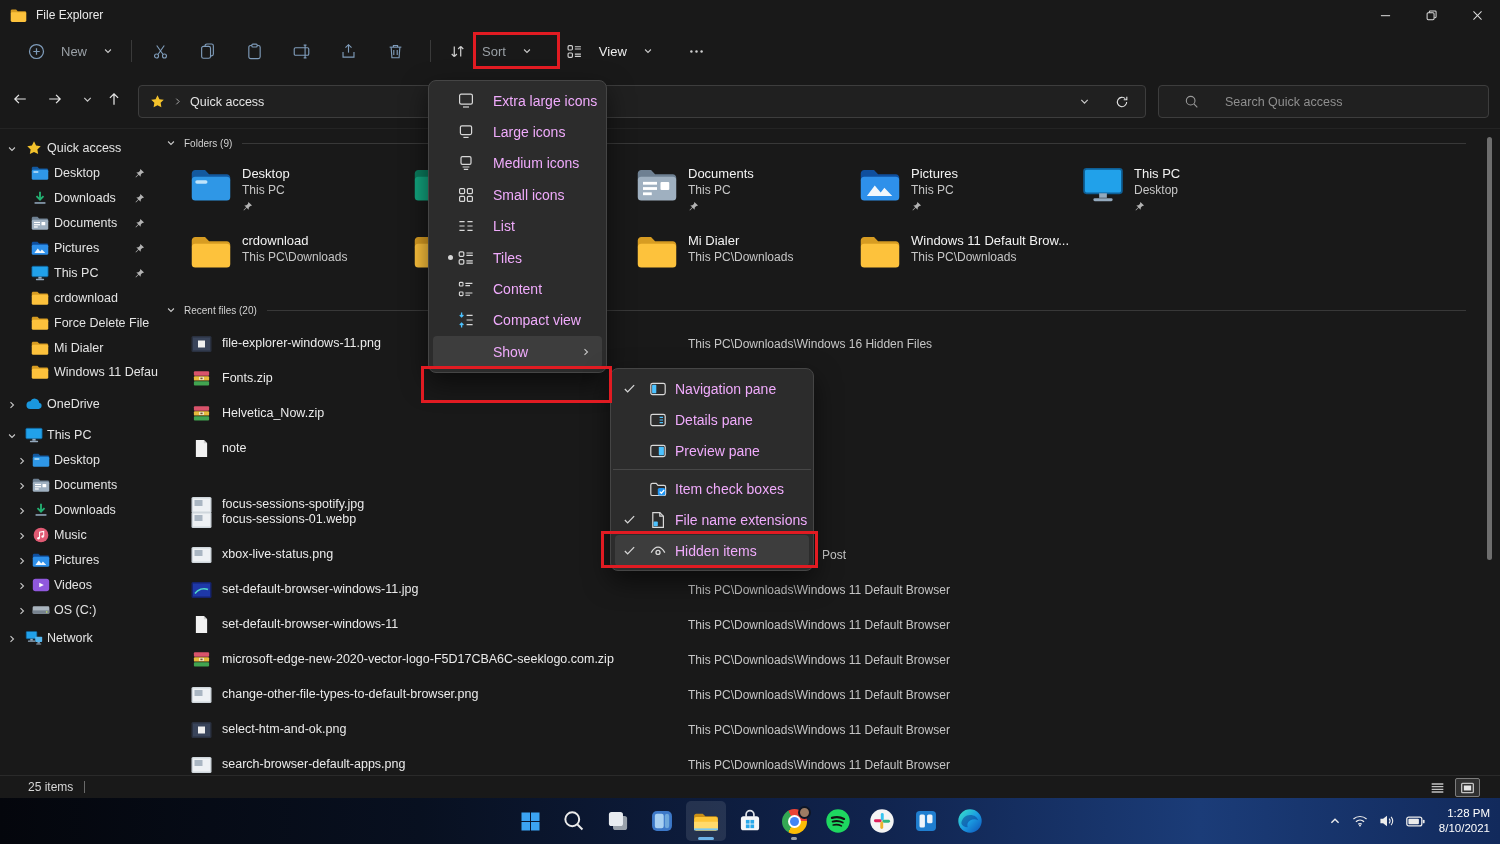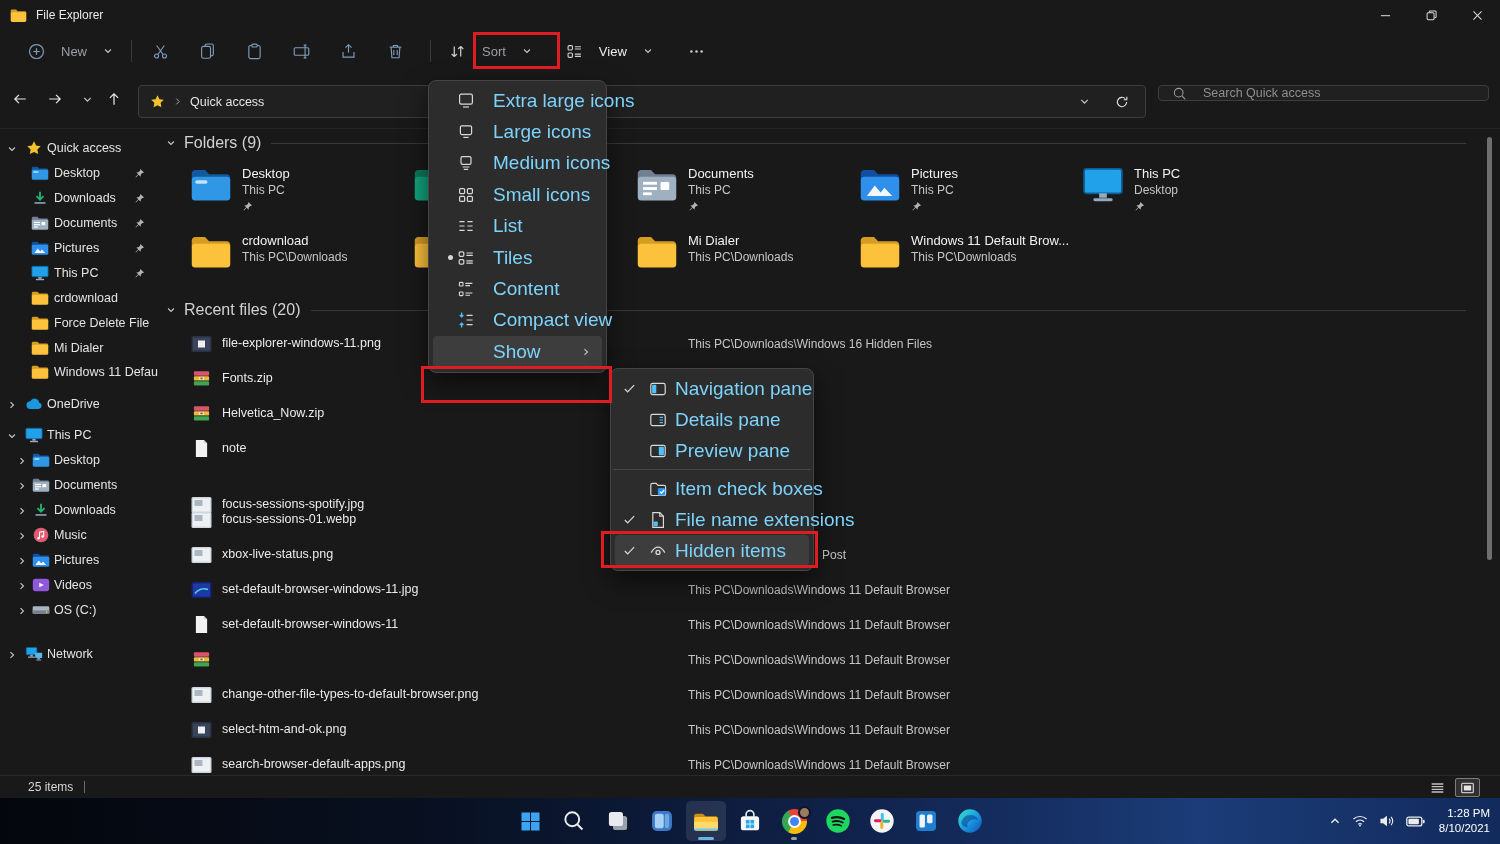--- a/index.html
+++ b/index.html
@@ -37,22 +37,22 @@
 .nbtn .ico{width:16px;height:16px}
 .nbtn .cd{width:11px;height:11px}
 .addressbox{position:absolute;left:138px;top:4px;width:1008px;height:33px;background:#202020;
   border:1px solid #3d3d3d;border-radius:4px;display:flex;align-items:center;padding-left:11px;gap:8px}
 .addressbox .star{width:15px;height:15px}
 .addressbox .bchev{width:9px;height:9px}
 .addressbox .crumb{font-size:12.5px;color:#e4e4e4}
 .abtn{position:absolute;top:0;width:34px;height:31px;display:flex;align-items:center;justify-content:center}
 .abtn.dd{right:44px}.abtn.rf{right:6px}
 .abtn .ico{width:14px;height:14px}
-.searchbox{position:absolute;left:1158px;top:4px;width:331px;height:16px;background:#202020;
-  border:1px solid #3d3d3d;border-radius:4px;display:flex;align-items:center;padding-left:13px;gap:16px}
+.searchbox{position:absolute;left:1158px;top:4px;width:331px;height:33px;background:#202020;
+  border:1px solid #3d3d3d;border-radius:4px;display:flex;align-items:center;padding-left:25px;gap:26px}
 .searchbox .mag{width:15px;height:15px}
 .searchbox input{flex:1;background:transparent;border:none;outline:none;color:#d8d8d8;font-size:12.5px;
   font-family:"Liberation Sans",sans-serif}
 .searchbox input::placeholder{color:#8f8f8f}
 .hdiv{position:absolute;top:128px;left:0;right:0;height:1px;background:#242424}
 
 
 .sidebar{position:absolute;left:0;top:130px;width:158px;height:645px;overflow:hidden}
 .srow{position:absolute;left:0;width:158px;height:25px}
 .srow .chev{position:absolute;top:8px;width:10px;height:10px}
@@ -60,21 +60,21 @@
 .srow .slbl{position:absolute;top:5px;font-size:12.5px;color:#e4e4e4;white-space:nowrap}
 .srow.root .chev{left:7px}.srow.root .sic{left:25px}.srow.root .slbl{left:47px}
 .srow.qa .sic{left:31px}.srow.qa .slbl{left:54px}
 .srow.pc .chev{left:17px}.srow.pc .sic{left:32px}.srow.pc .slbl{left:54px}
 .srow .pin{position:absolute;right:13px;top:7px;width:11px;height:11px}
 
 
 .main{position:absolute;left:158px;top:130px;width:1342px;height:645px}
 .sec-h{position:absolute;left:8px;right:34px;height:20px;display:flex;align-items:center}
 .sec-h .hchev{width:10px;height:10px;margin-right:8px}
-.sec-h .t{font-size:16px;color:#d2d2d2;white-space:nowrap}
+.sec-h .t{font-size:10px;color:#d2d2d2;white-space:nowrap}
 .sec-h .line{flex:1;height:1px;background:#383838;margin-left:10px}
 .folders-h{top:3px}
 .recent-h{top:170px}
 #tiles,#files{position:absolute;inset:0}
 .tile{position:absolute;width:216px;height:58px}
 .tile .tic{position:absolute;left:6px;top:2px;width:42px;height:37px}
 .tile .tname{position:absolute;left:58px;top:2px;font-size:13px;color:#f2f2f2;white-space:nowrap}
 .tile .tsub{position:absolute;left:58px;top:19px;font-size:12px;color:#c6c6c6;white-space:nowrap}
 .tile .tpin{position:absolute;left:58px;top:37px;width:11px;height:11px}
 .frow{position:absolute;left:0;width:1330px;height:26px}
@@ -90,21 +90,21 @@
   box-shadow:0 10px 26px rgba(0,0,0,.55);z-index:50;padding:4px 0}
 #view-menu{left:428px;top:80px;width:179px}
 #sub-menu{left:610px;top:368px;width:204px}
 .mi{position:relative;height:31.4px;display:flex;align-items:center;margin:0 4px;border-radius:4px}
 #sub-menu .mi{height:31px}
 .mi.hl{background:#3d3d3d}
 .mi .bullet{position:absolute;left:15px;width:5px;height:5px;border-radius:50%;background:#d6d6d6}
 .mi .mic{position:absolute;left:24px;width:18px;height:18px}
 #sub-menu .mi .mic{left:34px}
 .mi .mcheck{position:absolute;left:8px;width:13px;height:13px}
-.mi .mlbl{position:absolute;left:60px;font-size:19px;color:#7dd3fc;white-space:nowrap}
+.mi .mlbl{position:absolute;left:60px;font-size:14px;color:#f0abfc;white-space:nowrap}
 .mi .mchev{position:absolute;right:11px;width:10px;height:10px}
 .msep{height:1px;background:#474747;margin:3px 2px}
 .redbox{position:absolute;border:3px solid #e11b22;z-index:70;pointer-events:none}
 
 
 .statusbar{position:absolute;left:0;right:0;top:775px;height:23px;background:#191919;
   border-top:1px solid #2a2a2a;display:flex;align-items:center;z-index:40}
 .statusbar .cnt{margin-left:28px;font-size:12px;color:#d6d6d6}
 .statusbar .vline{width:1px;height:12px;background:#6a6a6a;margin-left:11px}
 .status-views{position:absolute;right:20px;top:2px;display:flex;gap:5px}
@@ -614,21 +614,21 @@
         </span>
         <span class="ico sic" data-icon="drive">
           <svg viewBox="0 0 22 16">
             <rect x="0.8" y="3.5" width="20.4" height="9" rx="1.6" fill="#a9b4be"></rect>
             <rect x="0.8" y="8.5" width="20.4" height="4" fill="#76828e"></rect>
             <circle cx="18" cy="10.5" r="1" fill="#cdeb62"></circle>
           </svg>
         </span>
         <span class="slbl">OS (C:)</span>
       </div>
-      <div class="srow root" style="top: 512px;">
+      <div class="srow root" style="top: 496px;">
         <span class="ico chev" data-icon="chev-right">
           <svg viewBox="0 0 12 12">
             <path d="M4.2 2.5L7.8 6l-3.6 3.5" fill="none" stroke="#c9c9c9" stroke-width="1.3"></path>
           </svg>
         </span>
         <span class="ico sic" data-icon="network">
           <svg viewBox="0 0 22 19">
             <rect x="1.5" y="1.5" width="13" height="9" rx="1" fill="#21a1ea" stroke="#0e5f96" stroke-width="0.8"></rect>
             <rect x="6.5" y="10.5" width="3" height="2.2" fill="#93a9bd"></rect>
             <rect x="3.5" y="12.7" width="9" height="1.4" rx="0.7" fill="#93a9bd"></rect>
@@ -875,20 +875,21 @@
         <div class="frow" style="top: 517.9px;">
           <span class="ico fic" data-icon="zip">
             <svg viewBox="0 0 20 20">
               <rect x="2" y="2.4" width="16" height="4.6" rx="1" fill="#d9536b"></rect>
               <rect x="2" y="7.6" width="16" height="4.6" rx="1" fill="#e8bb3c"></rect>
               <rect x="2" y="12.8" width="16" height="4.6" rx="1" fill="#41a450"></rect>
               <rect x="7.6" y="8.3" width="4.8" height="3.2" fill="#f6efdd"></rect>
               <rect x="8.8" y="9" width="2.4" height="1.8" fill="#7a5a28"></rect>
             </svg>
           </span>
+          <span class="fname">microsoft-edge-new-2020-vector-logo-F5D17CBA6C-seeklogo.com.zip</span>
           <span class="fpath">This PC\Downloads\Windows 11 Default Browser</span>
         </div>
         <div class="frow" style="top: 553px;">
           <span class="ico fic" data-icon="img">
             <svg viewBox="0 0 21 17">
               <rect x="0.5" y="0.5" width="20" height="16" rx="1.5" fill="#cfd6dc"></rect>
               <rect x="2" y="2" width="17" height="13" fill="#eef1f4"></rect>
               <rect x="3.5" y="3.5" width="8" height="6" fill="#aab6c2"></rect>
             </svg>
           </span>

